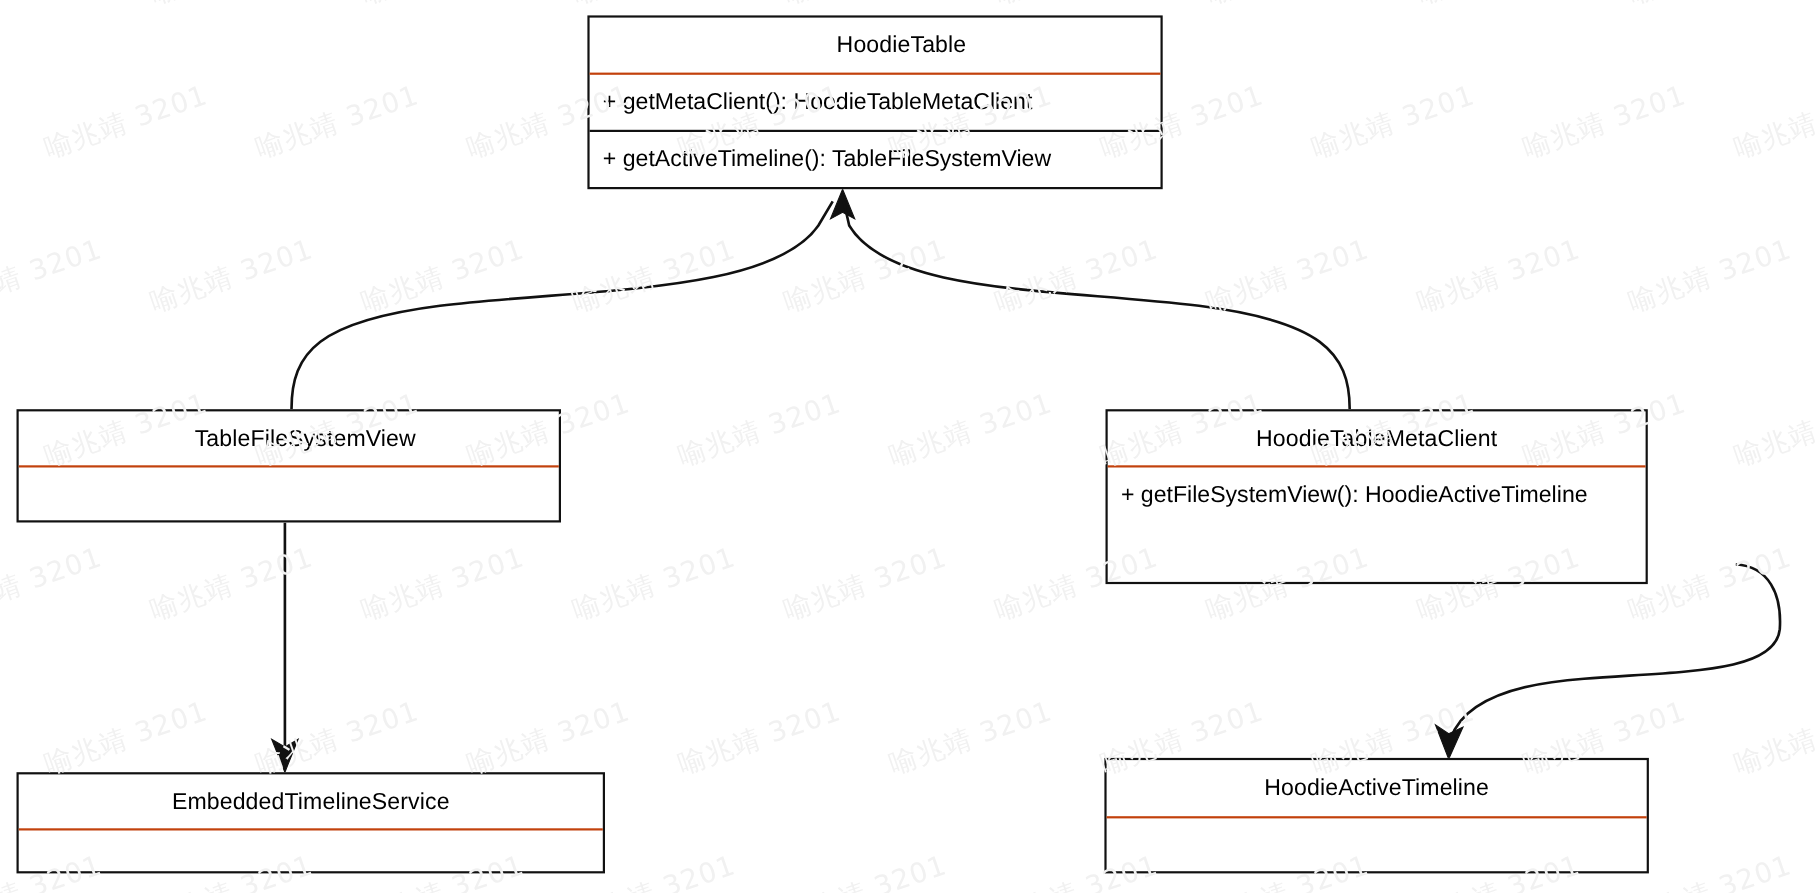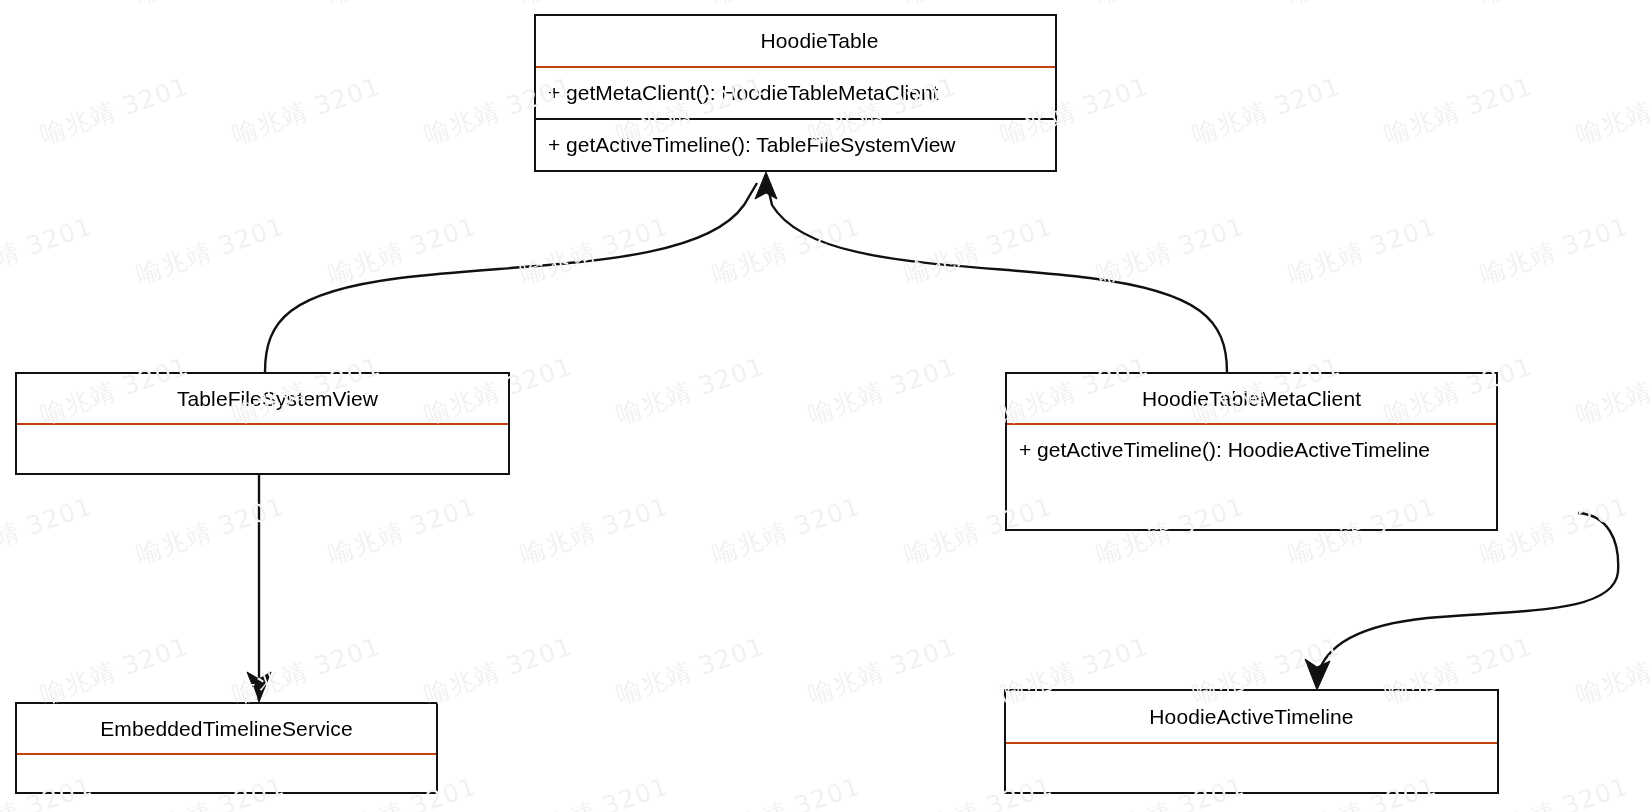--- a/index.html
+++ b/index.html
@@ -134,25 +134,25 @@
   <div class="uml-class" style="left:15px; top:372px; width:495px; height:103px;">
     <div class="uml-compartment uml-title" style="height:49px;margin-left:30px;">TableFileSystemView</div>
     <div class="uml-compartment uml-members" style="height:50px;">
       <div class="uml-member uml-empty" style="height:100%;"></div>
     </div>
   </div>
 
   <div class="uml-class" style="left:1005px; top:372px; width:493px; height:159px;">
     <div class="uml-compartment uml-title" style="height:49px;">HoodieTableMetaClient</div>
     <div class="uml-compartment uml-members" style="height:106px;">
-      <div class="uml-member" style="height:50px;">+ getActiveTimeline(): HoodieActiveTimeline</div>
-    </div>
-  </div>
-
-  <div class="uml-class" style="left:15px; top:702px; width:423px; height:92px;">
+      <div class="uml-member" style="height:50px;">+ getFileSystemView(): HoodieActiveTimeline</div>
+    </div>
+  </div>
+
+  <div class="uml-class" style="left:15px; top:702px; width:535px; height:92px;">
     <div class="uml-compartment uml-title" style="height:49px;">EmbeddedTimelineService</div>
     <div class="uml-compartment uml-members" style="height:39px;">
       <div class="uml-member uml-empty" style="height:100%;"></div>
     </div>
   </div>
 
   <div class="uml-class" style="left:1004px; top:689px; width:495px; height:105px;">
     <div class="uml-compartment uml-title" style="height:51px;">HoodieActiveTimeline</div>
     <div class="uml-compartment uml-members" style="height:50px;">
       <div class="uml-member uml-empty" style="height:100%;"></div>

